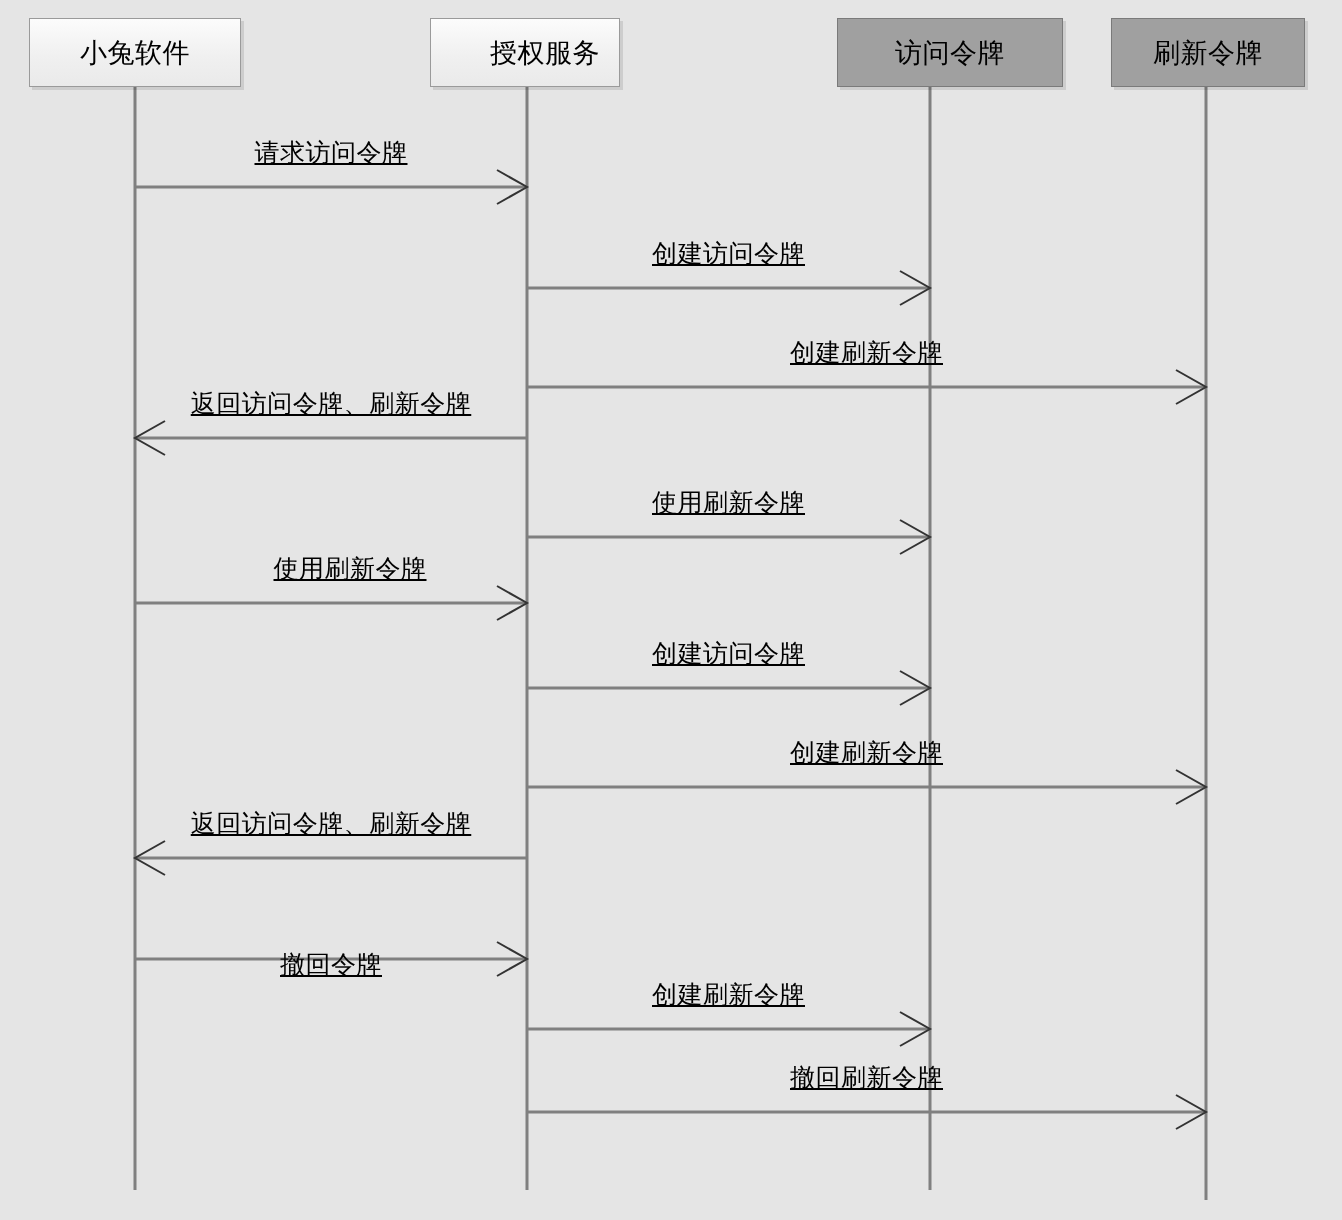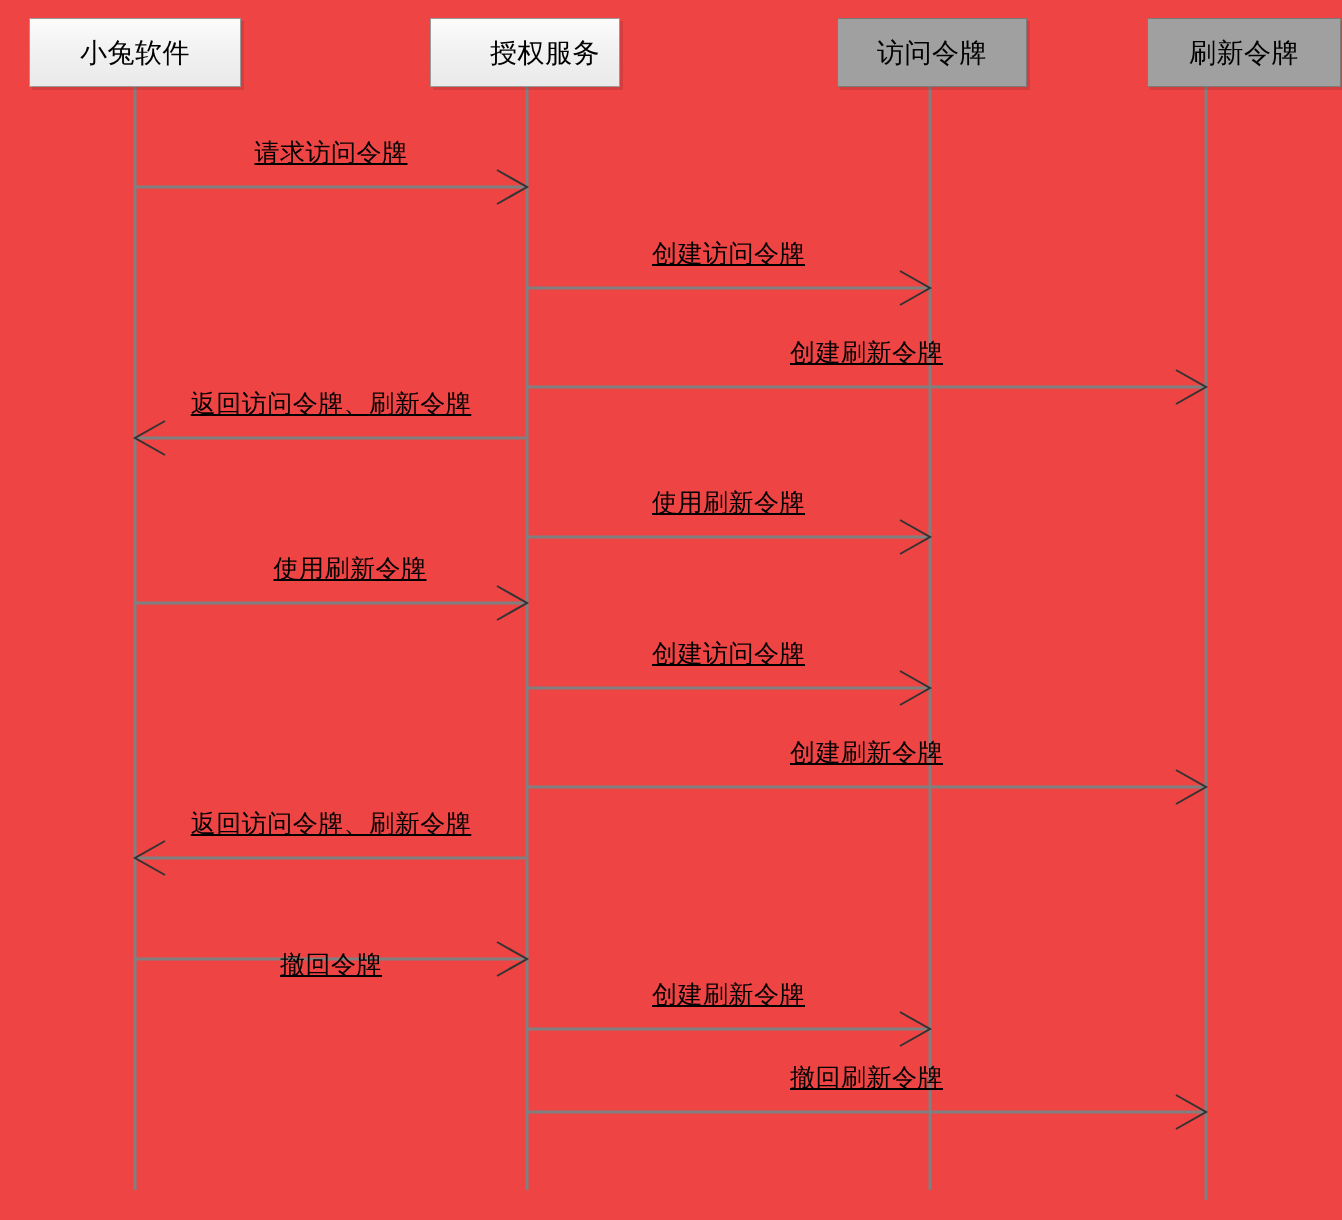--- a/index.html
+++ b/index.html
@@ -7,21 +7,21 @@
     padding: 0;
     background: #ffffff;
   }
   body {
     font-family: "DejaVu Sans", "Liberation Sans", sans-serif;
   }
   #diagram-root {
     position: relative;
     width: 1342px;
     height: 1220px;
-    background: #ef4444;
+    background: #e5e5e5;
     overflow: hidden;
   }
   #diagram-svg {
     position: absolute;
     left: 0;
     top: 0;
     width: 1342px;
     height: 1220px;
   }
   .participant-box {
@@ -121,24 +121,24 @@
       </g>
   </svg>
 
   <div id="participants-layer">
       <div class="participant-box light" style="left: 29px; top: 18px; width: 212px; height: 69px;">
         <span>小兔软件</span>
       </div>
       <div class="participant-box light" style="left: 430px; top: 18px; width: 190px; height: 69px; padding-left: 40px;">
         <span>授权服务</span>
       </div>
-      <div class="participant-box dark" style="left: 837px; top: 18px; width: 190px; height: 69px;">
+      <div class="participant-box dark" style="left: 837px; top: 18px; width: 226px; height: 69px;">
         <span>访问令牌</span>
       </div>
-      <div class="participant-box dark" style="left: 1147px; top: 18px; width: 194px; height: 69px;">
+      <div class="participant-box dark" style="left: 1111px; top: 18px; width: 194px; height: 69px;">
         <span>刷新令牌</span>
       </div>
     </div>
   <div id="labels-layer">
       <div class="msg-label" style="left: 331px; top: 140px;">请求访问令牌</div>
       <div class="msg-label" style="left: 728.5px; top: 241px;">创建访问令牌</div>
       <div class="msg-label" style="left: 866.5px; top: 340px;">创建刷新令牌</div>
       <div class="msg-label" style="left: 331px; top: 391px;">返回访问令牌、刷新令牌</div>
       <div class="msg-label" style="left: 728.5px; top: 490px;">使用刷新令牌</div>
       <div class="msg-label" style="left: 350px; top: 556px;">使用刷新令牌</div>

